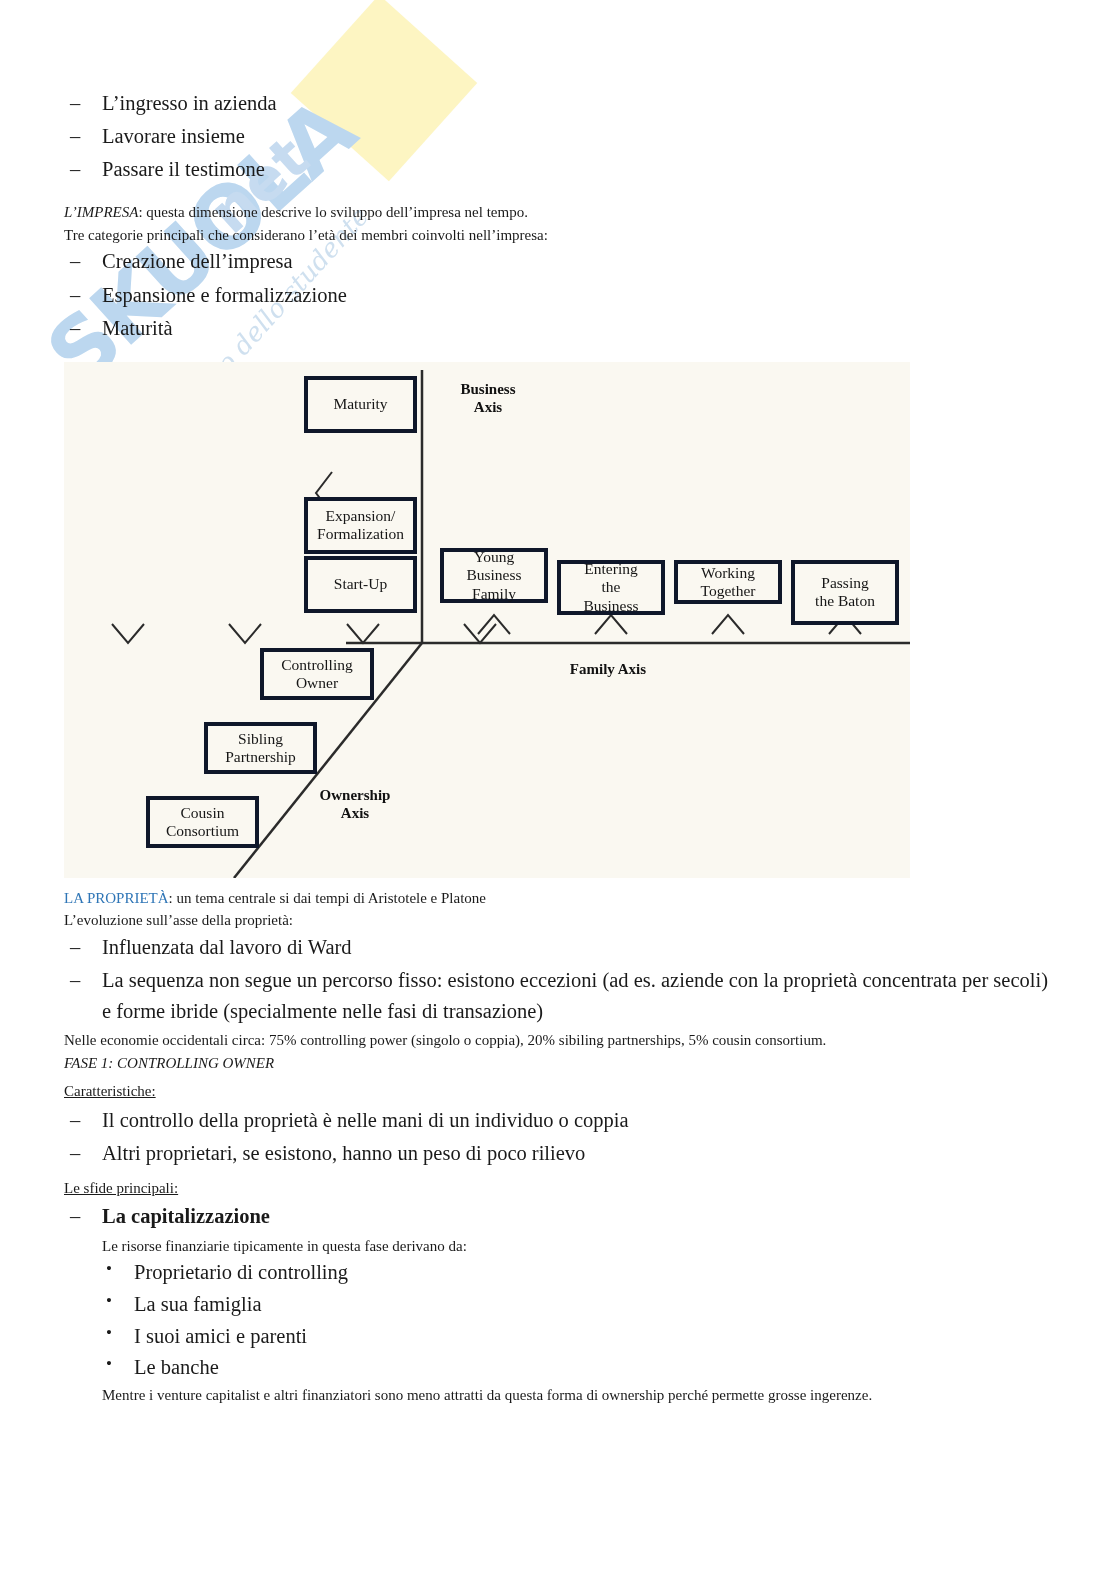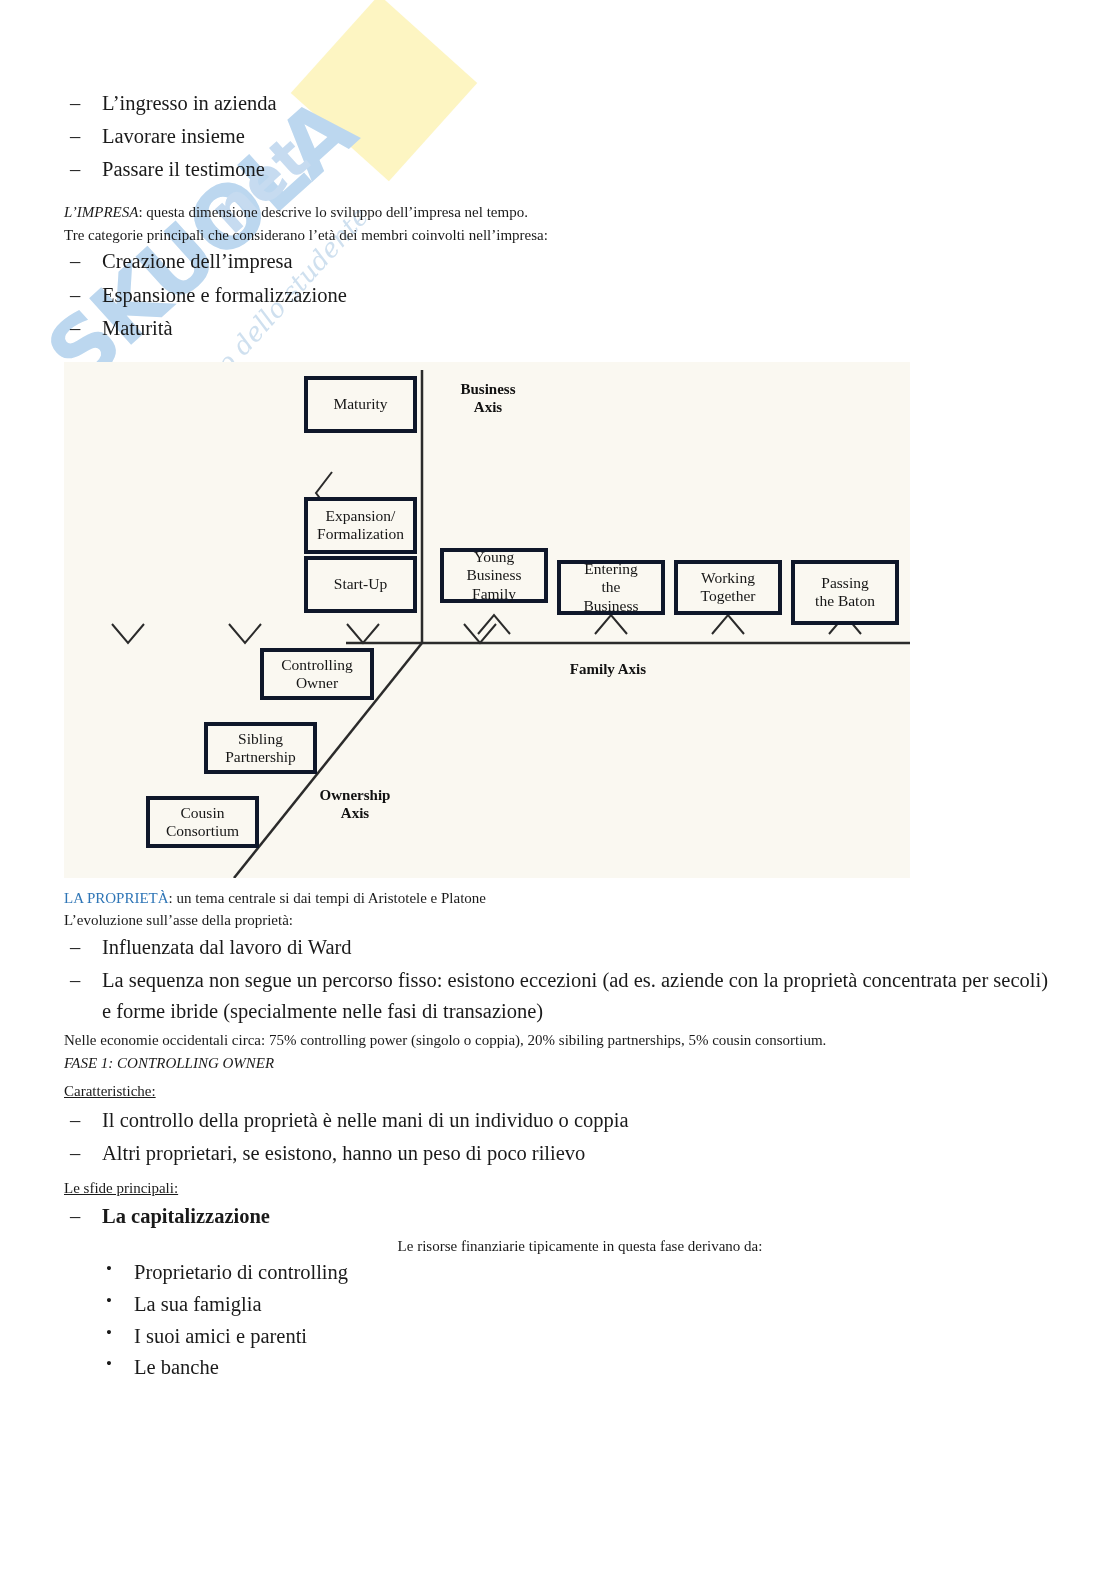--- a/index.html
+++ b/index.html
@@ -104,21 +104,21 @@
     position: relative;
     padding-left: 32px;
     line-height: 1.55;
   }
   .bullet-list > li .bul {
     position: absolute;
     left: 4px;
     top: -1px;
     font-size: 17px;
   }
-  .indent { padding-left: 38px; text-align: center; }
+  .indent { padding-left: 38px; }
   .it { font-style: italic; }
   .und { text-decoration: underline; }
   .bold { font-weight: bold; }
   .blue { color: #2e75b6; }
 
   .gap-sm { height: 9px; }
   .gap-md { height: 14px; }
 
   
   #figure {
@@ -230,21 +230,21 @@
     <div class="fbox" style="left:240px; top:194px; width:113px; height:57px;">
       <span>Start-Up</span>
     </div>
 
     <div class="fbox" style="left:376px; top:186px; width:108px; height:55px;">
       <span>Young<br>Business<br>Family</span>
     </div>
     <div class="fbox" style="left:493px; top:198px; width:108px; height:55px;">
       <span>Entering<br>the<br>Business</span>
     </div>
-    <div class="fbox" style="left:610px; top:198px; width:108px; height:55px;">
+    <div class="fbox" style="left:610px; top:198px; width:108px; height:44px;">
       <span>Working<br>Together</span>
     </div>
     <div class="fbox" style="left:727px; top:198px; width:108px; height:65px;">
       <span>Passing<br>the Baton</span>
     </div>
 
     <div class="fbox" style="left:196px; top:286px; width:114px; height:52px;">
       <span>Controlling<br>Owner</span>
     </div>
     <div class="fbox" style="left:140px; top:360px; width:113px; height:52px;">
@@ -289,14 +289,15 @@
 
   <p class="para indent">Le risorse finanziarie tipicamente in questa fase derivano da:</p>
 
   <ul class="bullet-list">
     <li><span class="bul">•</span><span>Proprietario di controlling</span></li>
     <li><span class="bul">•</span><span>La sua famiglia</span></li>
     <li><span class="bul">•</span><span>I suoi amici e parenti</span></li>
     <li><span class="bul">•</span><span>Le banche</span></li>
   </ul>
 
+  <p class="para indent">Mentre i venture capitalist e altri finanziatori sono meno attratti da questa forma di ownership perché permette grosse ingerenze.</p>
 
 </div>
 
 </body></html>

